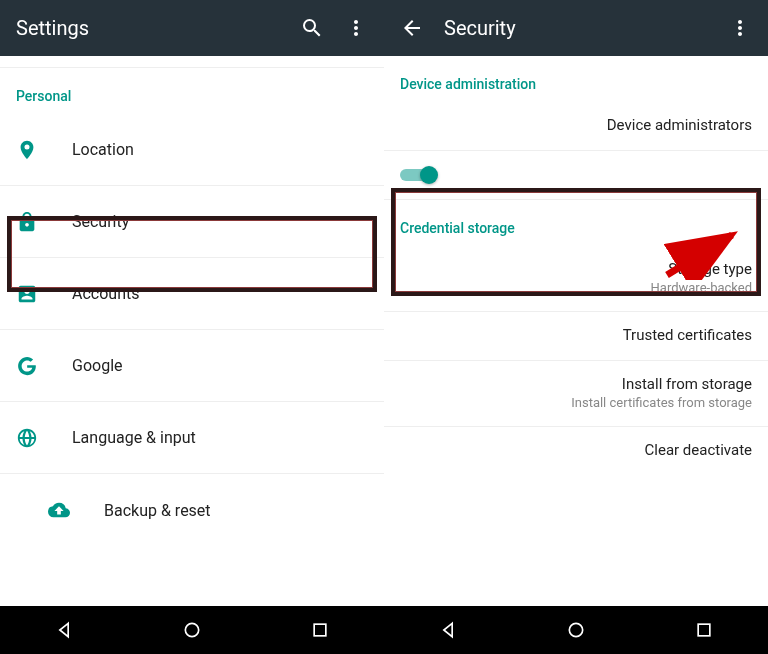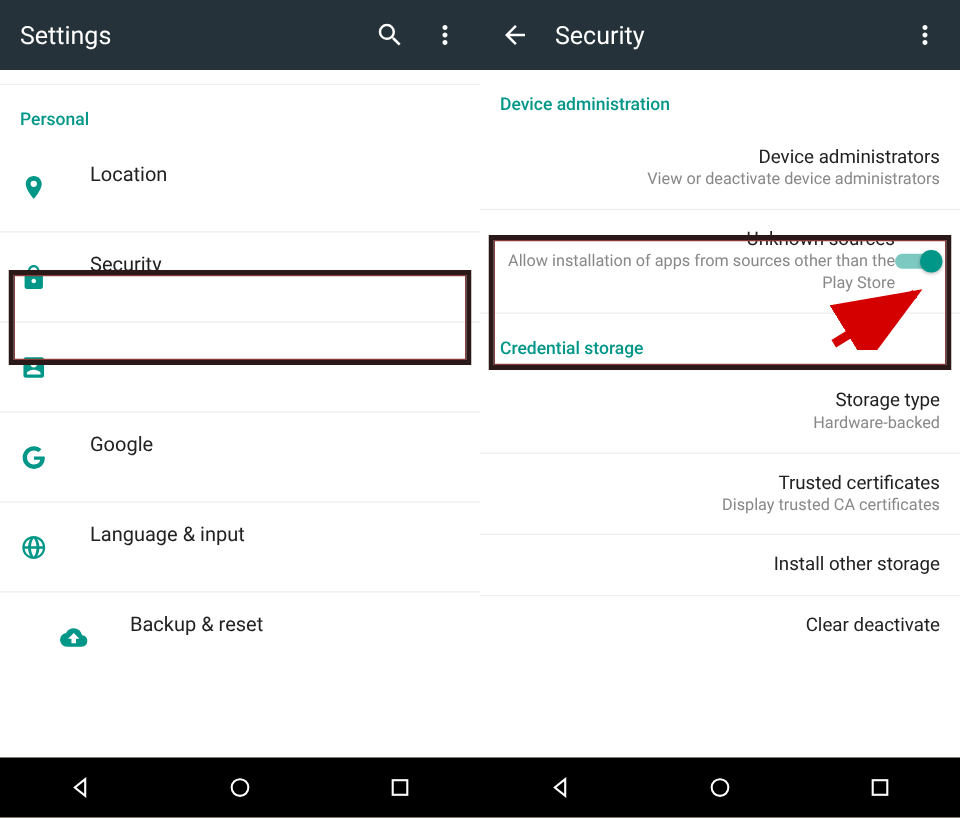--- a/index.html
+++ b/index.html
@@ -5,21 +5,21 @@
 * { margin: 0; padding: 0; box-sizing: border-box; font-family: Roboto, Arial, sans-serif; }
 body { width: 768px; height: 654px; background: #fff; overflow: hidden; }
 .container { display: flex; width: 100%; height: 100%; }
 .panel { width: 50%; height: 100%; display: flex; flex-direction: column; background: #fef9c3; position: relative; }
 .appbar { height: 56px; background: #26323a; color: #fff; display: flex; align-items: center; padding: 0 16px; gap: 20px; }
 .appbar .title { font-size: 20px; font-weight: 400; flex: 1; }
 .appbar .icon { width: 24px; height: 24px; display: flex; align-items: center; justify-content: center; cursor: pointer; }
 .appbar .icon svg { fill: #fff; }
 .content { flex: 1; overflow-y: auto; background: #fff; padding-bottom: 10px; }
 .section-header { color: #009688; font-size: 14px; font-weight: 500; padding: 20px 16px 10px 16px; }
-.list-item { display: flex; padding: 16px; min-height: 72px; border-bottom: 1px solid #eee; cursor: pointer; }
+.list-item { display: flex; align-items: center; padding: 16px; min-height: 72px; border-bottom: 1px solid #eee; cursor: pointer; }
 .list-item .item-icon { width: 40px; display: flex; align-items: center; justify-content: flex-start; margin-right: 16px; }
 .list-item .item-icon svg { fill: #009688; width: 22px; height: 22px; }
 .list-item .item-text { flex: 1; font-size: 16px; color: #222; }
 .setting-item { padding: 14px 16px; border-bottom: 1px solid #eee; display: flex; align-items: center; cursor: pointer; }
 .setting-text { flex: 1; text-align: right; }
 .setting-title { font-size: 15px; color: #222; margin-bottom: 2px; }
 .setting-sub { font-size: 13px; color: #888; line-height: 1.3; }
 .setting-item.noborder { border-bottom: none; }
 .switch { position: relative; width: 36px; height: 20px; }
 .switch-track { position: absolute; width: 28px; height: 12px; background: #7cc9c2; border-radius: 6px; top: 4px; left: 0; }
@@ -72,20 +72,21 @@
         </span>
         <span class="item-text">Security</span>
       </div>
 
       <div class="list-item">
         <span class="item-icon">
           <svg viewBox="0 0 24 24">
               <path d="M3 5v14c0 1.1.9 2 2 2h14c1.1 0 2-.9 2-2V5c0-1.1-.9-2-2-2H5c-1.1 0-2 .9-2 2zm12 4c0 1.66-1.34 3-3 3s-3-1.34-3-3 1.34-3 3-3 3 1.34 3 3zm-9 8c0-2 4-3.1 6-3.1s6 1.1 6 3.1v1H6v-1z"></path>
             </svg>
         </span>
+        <span class="item-text">Accounts</span>
       </div>
 
       <div class="list-item">
         <span class="item-icon">
           <svg viewBox="0 0 24 24">
               <path d="M21.35 11.1h-9.18v2.92h5.5c-.24 1.4-1.64 4.1-5.5 4.1-3.31 0-6-2.74-6-6.12s2.69-6.12 6-6.12c1.88 0 3.14.8 3.86 1.49l2.63-2.54C16.84 3.22 14.68 2.2 12.17 2.2 6.72 2.2 2.3 6.62 2.3 12.08s4.42 9.88 9.87 9.88c5.7 0 9.48-4 9.48-9.64 0-.65-.07-1.14-.3-1.22z"></path>
             </svg>
         </span>
         <span class="item-text">Google</span>
       </div>
@@ -140,49 +141,44 @@
         <svg viewBox="0 0 24 24">
             <path d="M12 8c1.1 0 2-.9 2-2s-.9-2-2-2-2 .9-2 2 .9 2 2 2zm0 2c-1.1 0-2 .9-2 2s.9 2 2 2 2-.9 2-2-.9-2-2-2zm0 6c-1.1 0-2 .9-2 2s.9 2 2 2 2-.9 2-2-.9-2-2-2z"></path>
           </svg>
       </span>
     </div>
     <div class="content">
       <div class="section-header">Device administration</div>
       <div class="setting-item">
         <div class="setting-text">
           <div class="setting-title">Device administrators</div>
-          <div class="setting-sub">View or deactivate device administrators</div>
-        </div>
-      </div>
-      <div class="setting-item">
-        <div class="setting-text">
-          <div class="setting-title">Unknown sources</div>
-          <div class="setting-sub">Allow installation of apps from sources other than the Play Store</div>
-        </div>
+        </div>
+      </div>
+      <div class="setting-item">
         <div class="switch">
           <div class="switch-track"></div>
           <div class="switch-thumb"></div>
         </div>
       </div>
       <div class="section-header">Credential storage</div>
       <div class="setting-item">
         <div class="setting-text">
           <div class="setting-title">Storage type</div>
           <div class="setting-sub">Hardware-backed</div>
         </div>
       </div>
       <div class="setting-item">
         <div class="setting-text">
           <div class="setting-title">Trusted certificates</div>
-          <div class="setting-sub">Display trusted CA certificates</div>
-        </div>
-      </div>
-      <div class="setting-item">
-        <div class="setting-text">
-          <div class="setting-title">Install other storage</div>
+        </div>
+      </div>
+      <div class="setting-item">
+        <div class="setting-text">
+          <div class="setting-title">Install from storage</div>
+          <div class="setting-sub">Install certificates from storage</div>
         </div>
       </div>
       <div class="setting-item noborder">
         <div class="setting-text">
           <div class="setting-title">Clear deactivate</div>
         </div>
       </div>
     </div>
     <div class="navbar">
       <span class="nav-icon">

